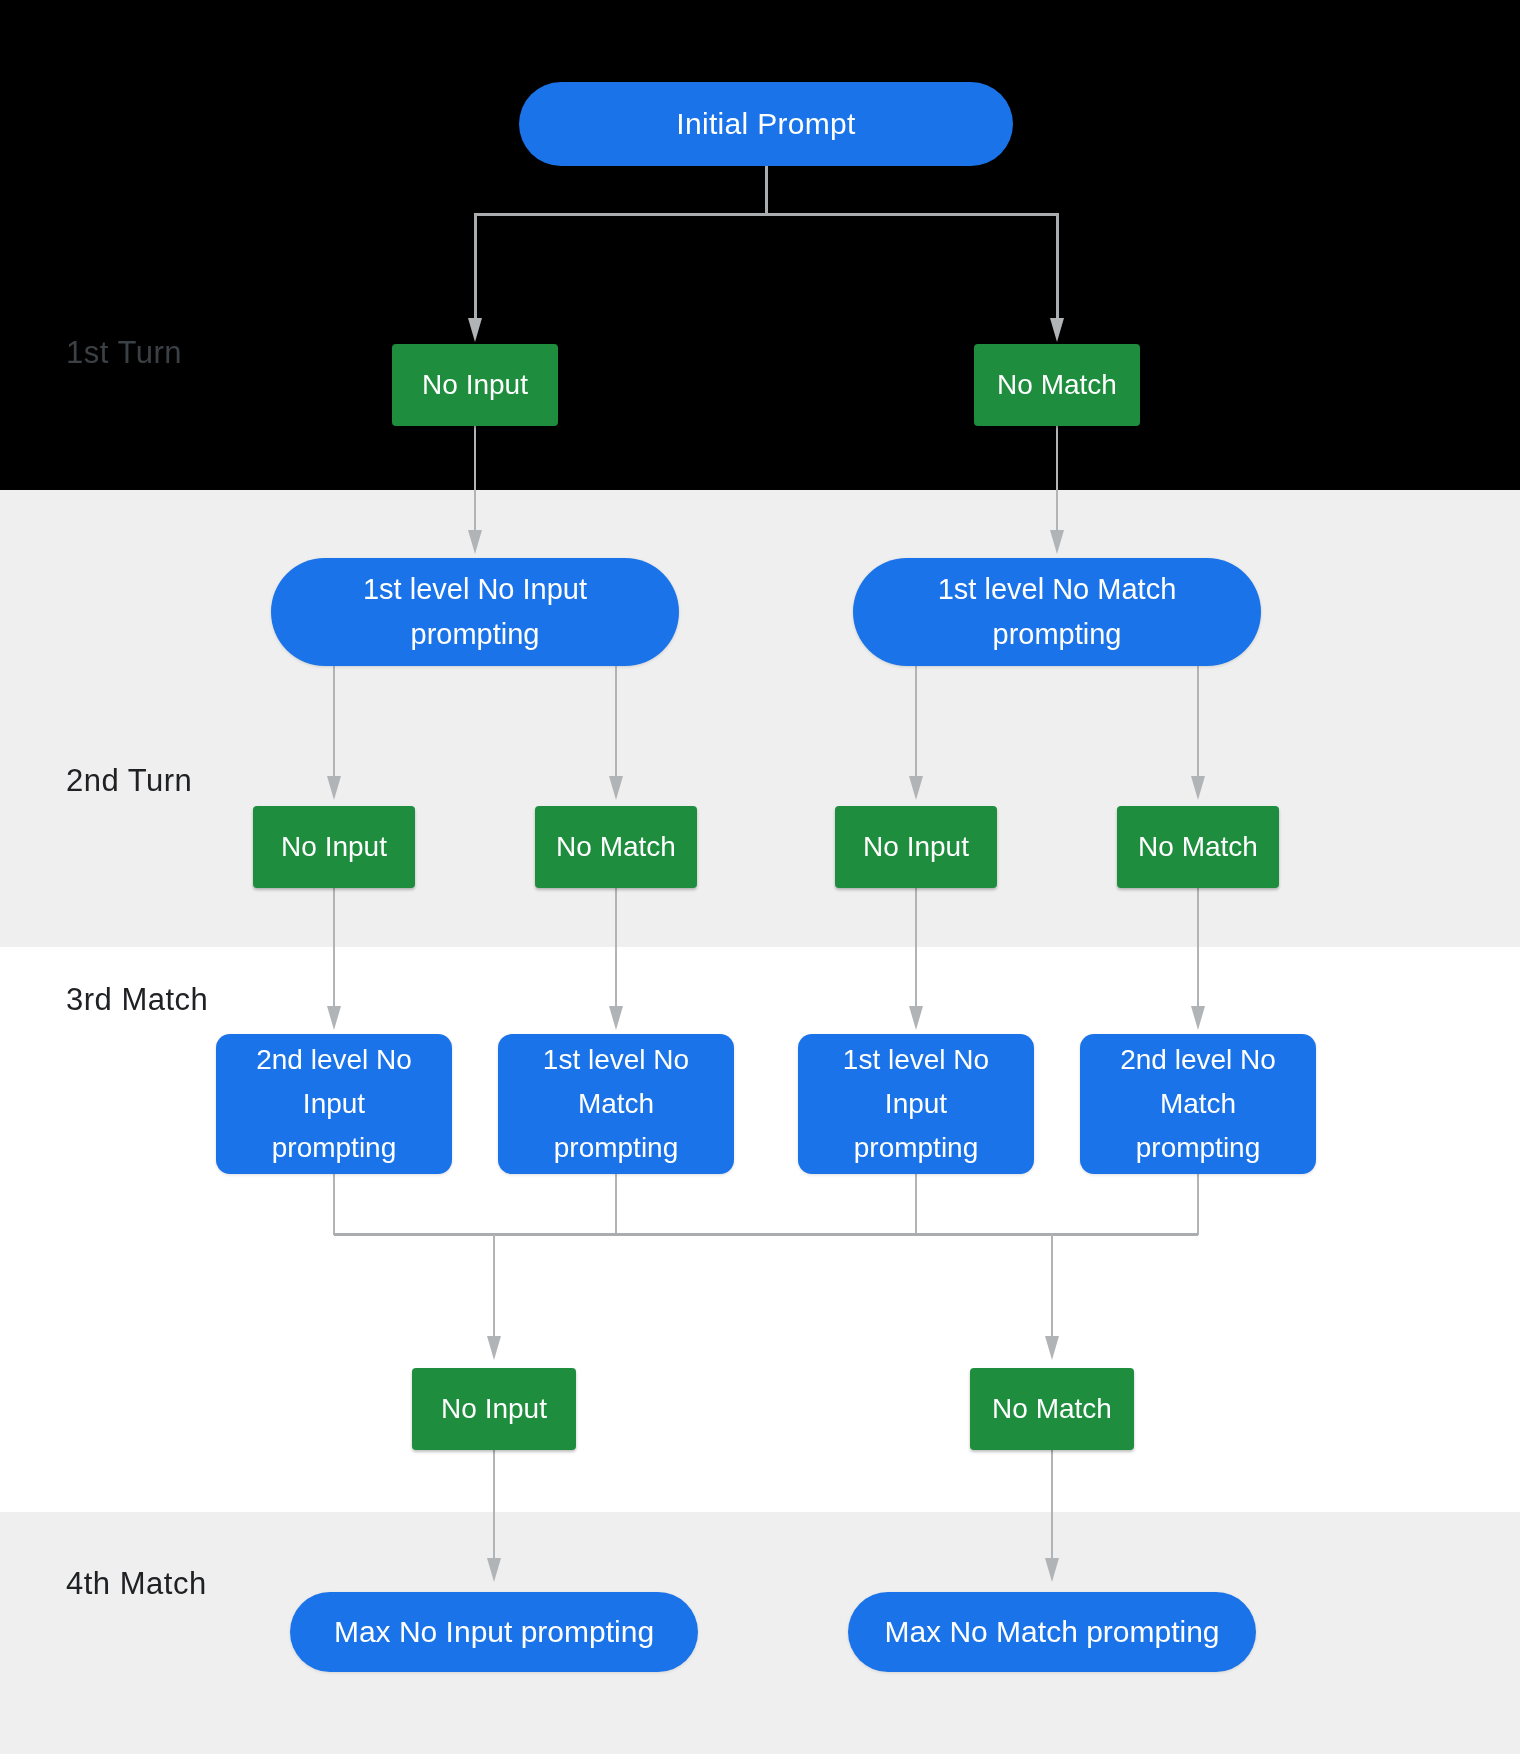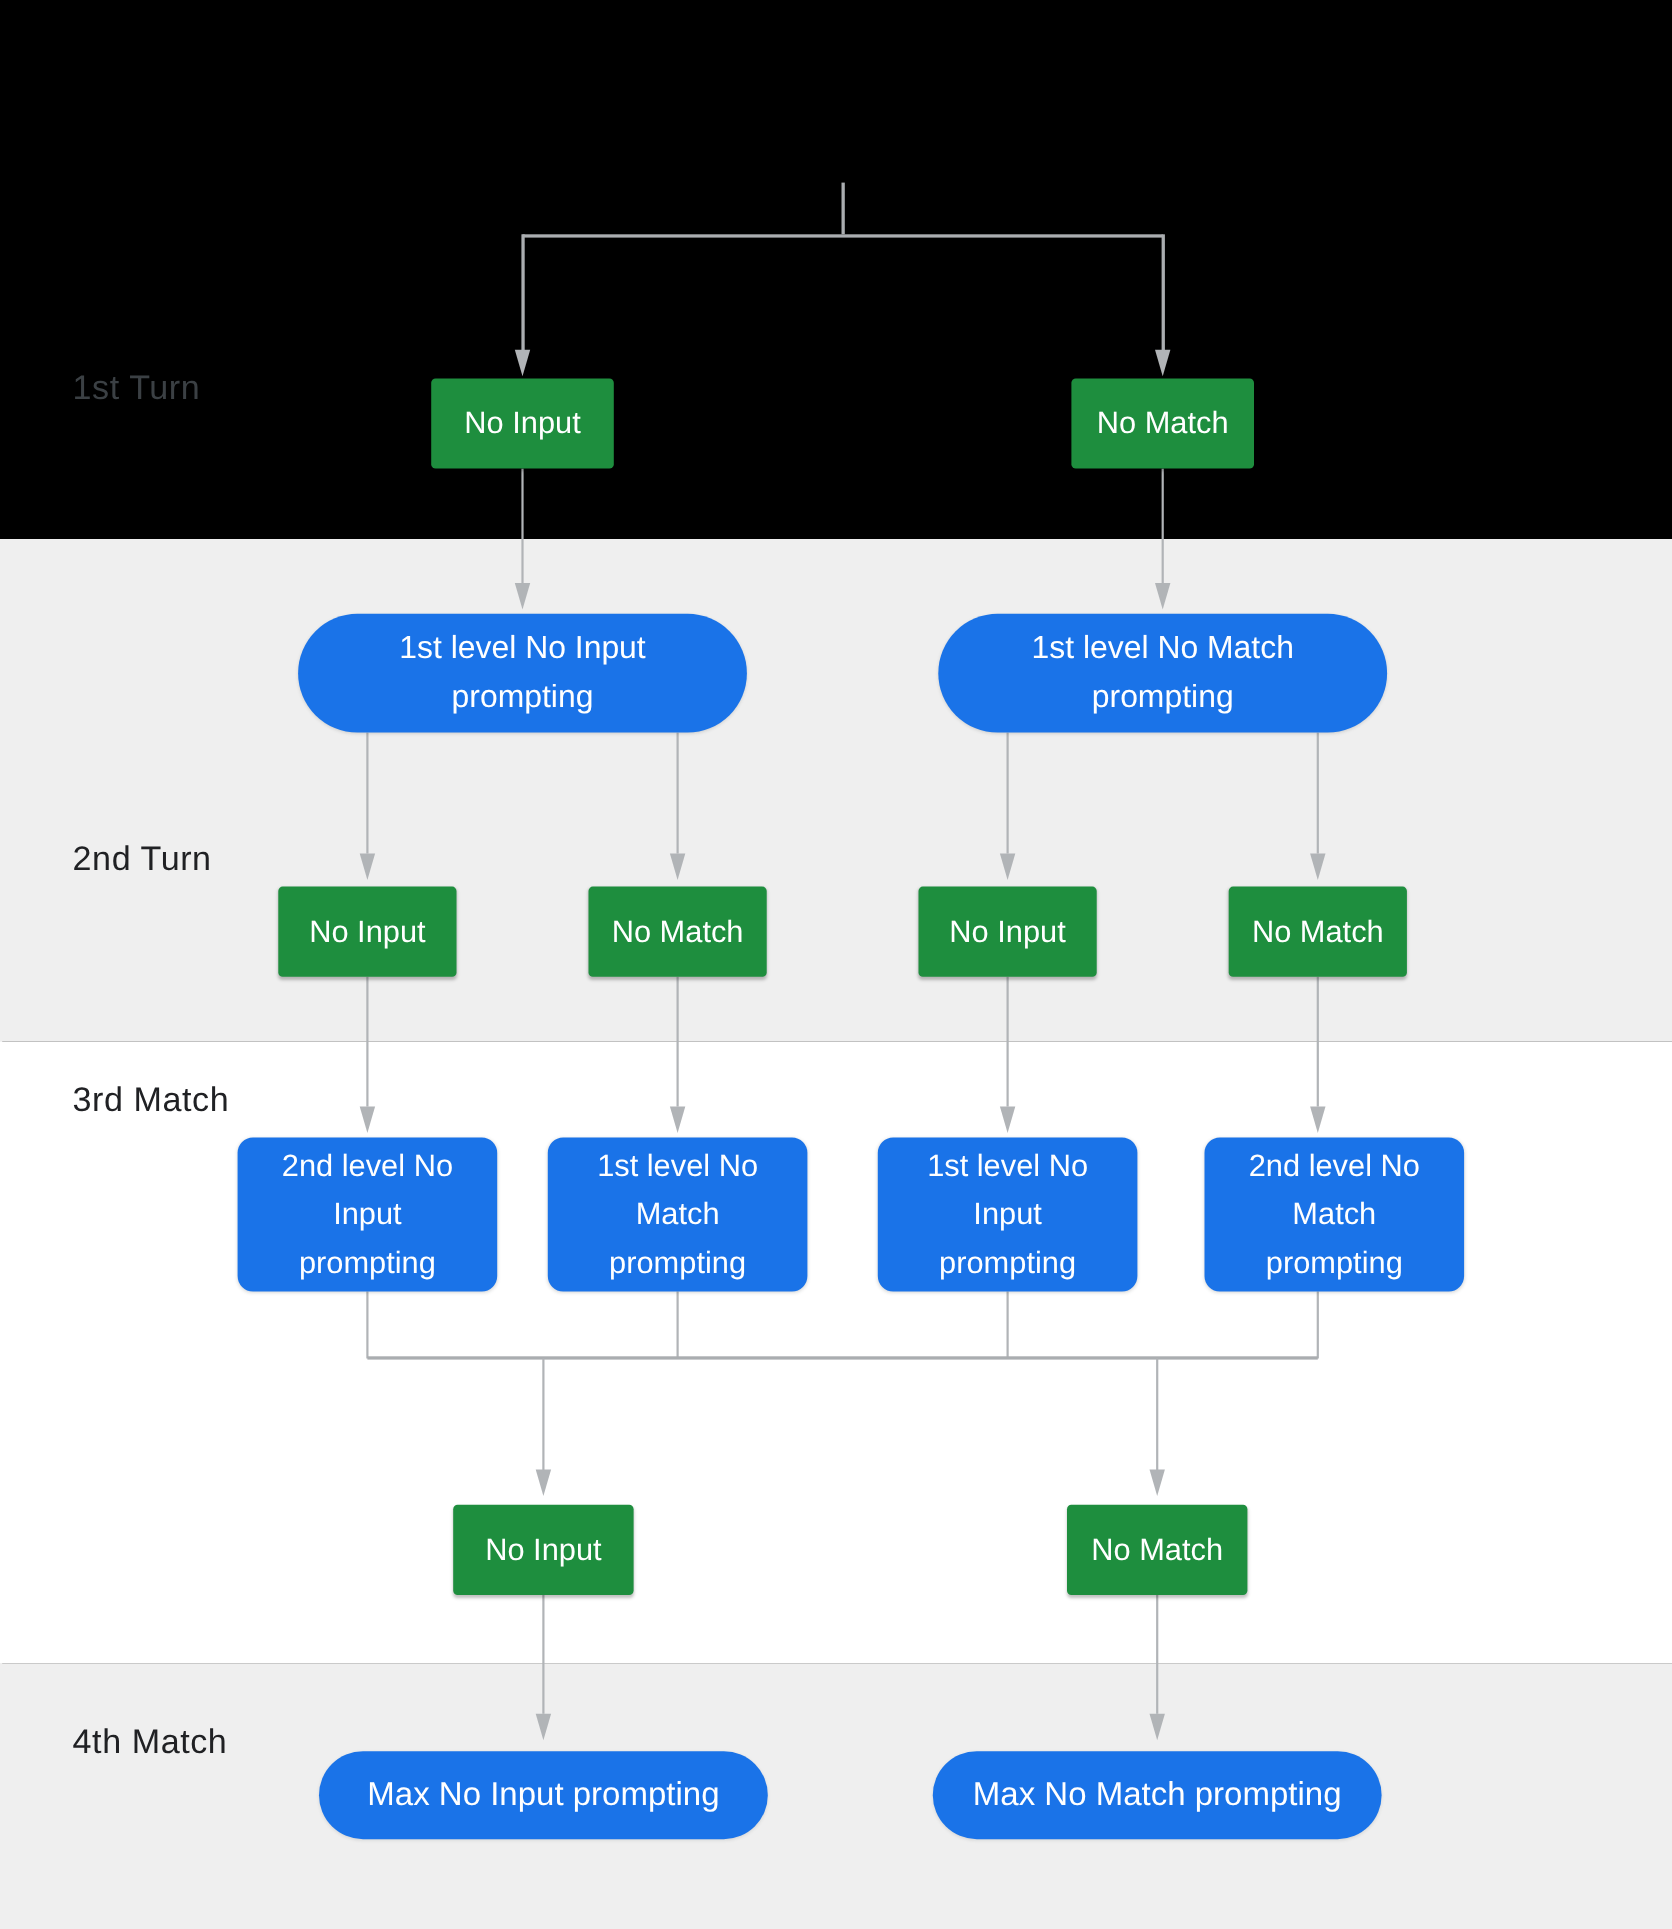--- a/index.html
+++ b/index.html
@@ -93,20 +93,23 @@
   <div class="vline" style="left:494px;top:1235px;height:103px;"></div>
   <div class="ahead" style="left:494px;top:1336px;"></div>
   <div class="vline" style="left:1052px;top:1235px;height:103px;"></div>
   <div class="ahead" style="left:1052px;top:1336px;"></div>
 
   <div class="vline" style="left:494px;top:1450px;height:108px;"></div>
   <div class="ahead" style="left:494px;top:1558px;"></div>
   <div class="vline" style="left:1052px;top:1450px;height:108px;"></div>
   <div class="ahead" style="left:1052px;top:1558px;"></div>
 
+  <div class="node blue root-pill" style="left:519px;top:82px;width:494px;height:84px;">
+    <span>Initial Prompt</span>
+  </div>
 
   <div class="node green event-box" style="left:392px;top:344px;width:166px;height:82px;">
     <span>No Input</span>
   </div>
   <div class="node green event-box" style="left:974px;top:344px;width:166px;height:82px;">
     <span>No Match</span>
   </div>
 
   <div class="node blue prompt-pill" style="left:271px;top:558px;width:408px;height:108px;">
     <span>1st level No Input prompting</span>
@@ -130,21 +133,21 @@
 
   <div class="node blue level-box" style="left:216px;top:1034px;width:236px;height:140px;">
     <span>2nd level No Input prompting</span>
   </div>
   <div class="node blue level-box" style="left:498px;top:1034px;width:236px;height:140px;">
     <span>1st level No Match prompting</span>
   </div>
   <div class="node blue level-box" style="left:798px;top:1034px;width:236px;height:140px;">
     <span>1st level No Input prompting</span>
   </div>
-  <div class="node blue level-box" style="left:1080px;top:1034px;width:236px;height:140px;margin-left:15px;">
+  <div class="node blue level-box" style="left:1080px;top:1034px;width:236px;height:140px;">
     <span>2nd level No Match prompting</span>
   </div>
 
   <div class="node green event-box" style="left:412px;top:1368px;width:164px;height:82px;">
     <span>No Input</span>
   </div>
   <div class="node green event-box" style="left:970px;top:1368px;width:164px;height:82px;">
     <span>No Match</span>
   </div>
 

